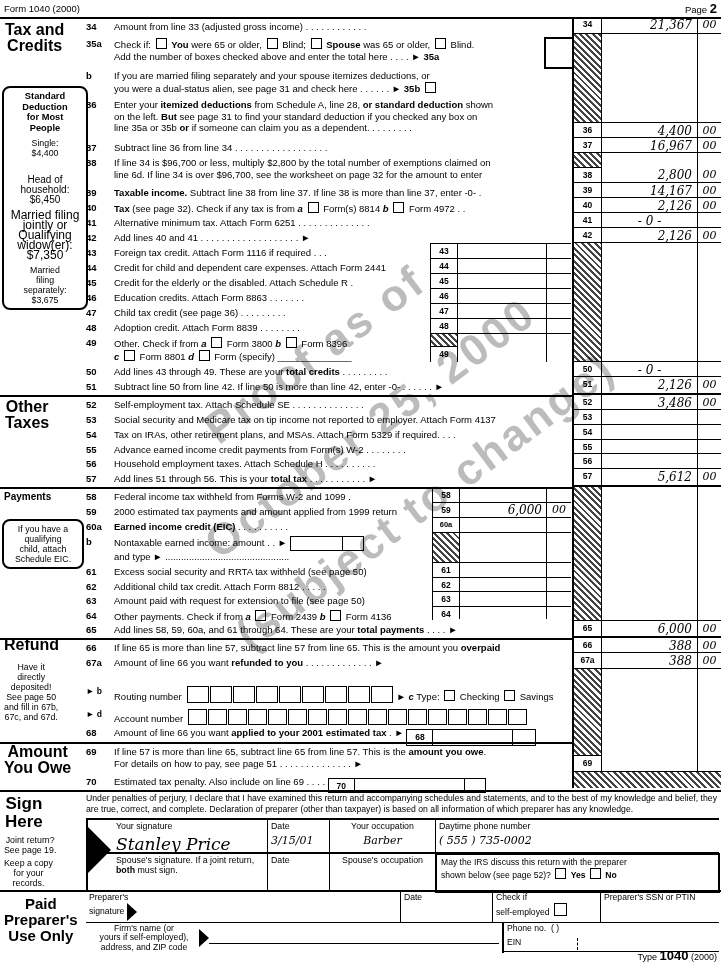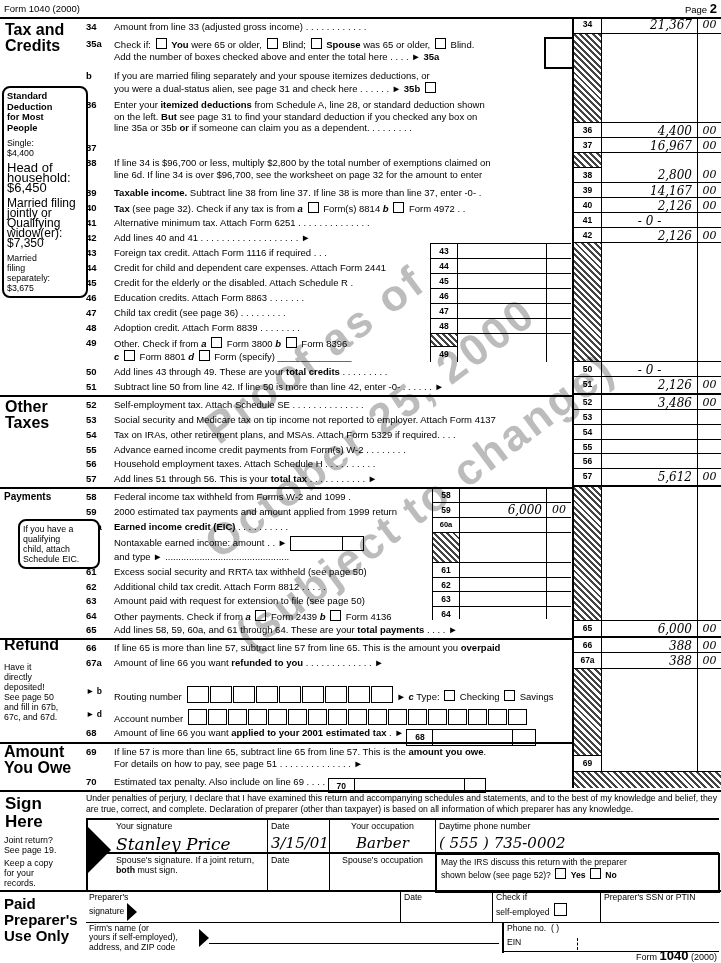--- a/index.html
+++ b/index.html
@@ -38,40 +38,40 @@
   .mini{position:absolute;border-left:1.5px solid #000;border-top:1.5px solid #000;box-sizing:border-box;}
   .mrow{display:flex;box-sizing:border-box;border-bottom:1px solid #000;}
   .mn{width:27px;flex:none;border-right:1px solid #000;font-weight:bold;font-size:8.5px;text-align:center;padding-top:2px;box-sizing:border-box;}
   .mv{flex:1;text-align:right;padding-right:4px;font-family:"DejaVu Serif",serif;font-style:italic;font-size:12px;}
   .mc{width:25px;flex:none;border-left:1px solid #000;text-align:center;font-family:"DejaVu Serif",serif;font-style:italic;font-size:11px;box-sizing:border-box;}
   .mncol{width:27px;flex:none;border-right:1px solid #000;display:flex;flex-direction:column;box-sizing:border-box;}
   .mncol .nb{height:16px;border-top:1px solid #000;font-weight:bold;font-size:8.5px;text-align:center;padding-top:2px;box-sizing:border-box;}
   
   .mlab{position:absolute;font-weight:bold;font-size:15px;line-height:16px;}
   .mnote{position:absolute;font-size:8.8px;line-height:10px;}
-  .pre{white-space:pre-line;}
+  .pre{white-space:pre-line;text-align:center;}
   .mbox{position:absolute;border:2px solid #000;border-radius:8px;padding:3px 3px;background:#fff;}
   
   .ib{display:inline-flex;vertical-align:-4px;border:1.5px solid #000;height:15px;box-sizing:content-box;}
   .ibn{width:26px;font-weight:bold;font-size:8.5px;text-align:center;padding-top:2px;border-right:1px solid #000;box-sizing:border-box;}
   .ibv{border-right:1px solid #000;box-sizing:border-box;}
   .bx{display:inline-block;width:20px;height:15px;border:1.5px solid #000;margin-right:1px;vertical-align:-3px;background:#fff;}
   .bxs{width:17px;height:14px;}
   #box35a{position:absolute;left:544px;top:37px;width:26px;height:28px;border:2px solid #000;}
   
   #wm{position:absolute;left:70px;top:290px;width:600px;transform:rotate(-37deg);transform-origin:center;
       text-align:center;font-weight:bold;font-size:44px;line-height:92px;letter-spacing:3px;
       color:#b0b0b0;opacity:.85;mix-blend-mode:multiply;pointer-events:none;z-index:50;}
   
   #sign{position:absolute;left:0;top:790px;width:721px;height:100px;border-top:2.5px solid #000;box-sizing:border-box;}
   #sign .perj{margin-left:86px;width:632px;font-size:8.7px;line-height:11px;padding-top:1px;}
   #sigtbl{position:absolute;left:86px;top:26px;width:633px;border-top:2px solid #000;border-left:2.5px solid #000;box-sizing:border-box;}
   .strow{display:flex;box-sizing:border-box;border-bottom:2px solid #000;}
   .stc{border-right:1.5px solid #000;box-sizing:border-box;padding:1px 3px;font-size:8.8px;}
-  .stc .val{font-family:"DejaVu Serif",serif;font-style:italic;font-size:15px;padding-top:3px;}
+  .stc .val{font-family:"DejaVu Serif",serif;font-style:italic;font-size:11px;padding-top:3px;}
   .script{font-size:17px !important;}
   #irsbox{border:2.5px solid #000;margin:-1px;padding:2px 4px;font-size:8.6px;line-height:11px;flex:1;}
   .bigarrow{position:absolute;left:87px;top:34px;width:0;height:0;border-top:24px solid transparent;border-bottom:24px solid transparent;border-left:24px solid #000;z-index:5;}
   .smarrow{display:inline-block;width:0;height:0;border-top:9px solid transparent;border-bottom:9px solid transparent;border-left:10px solid #000;vertical-align:middle;}
   
   #paid{position:absolute;left:0;top:890px;width:721px;height:58px;border-top:2.5px solid #000;box-sizing:border-box;}
   #paidtbl{position:absolute;left:86px;top:0;width:633px;}
   .ptc{border-right:1.5px solid #000;border-bottom:1.5px solid #000;box-sizing:border-box;padding:1px 3px;font-size:8.6px;line-height:9.5px;}
   #footer{position:absolute;right:4px;top:948px;font-size:9px;}
   #footer b{font-size:13px;}
@@ -111,27 +111,30 @@
     <div class="row h29">
       <div class="numc">b</div>
       <div class="body">
         <div class="tl">If you are married filing separately and your spouse itemizes deductions, or</div>
         <div class="tl"><span>you were a dual-status alien, see page 31 and check here    .    .    .    .    .    . </span><span style="font-weight: bold;">► 35b</span><span>  </span><span class="cb"></span></div>
       </div>
     </div>
     <div class="row h43">
       <div class="numc">36</div>
       <div class="body">
-        <div class="tl"><span>Enter your </span><span style="font-weight: bold;">itemized deductions</span><span> from Schedule A, line 28, </span><span style="font-weight: normal;">or standard deduction</span><span> shown</span></div>
+        <div class="tl"><span>Enter your </span><span style="font-weight: bold;">itemized deductions</span><span> from Schedule A, line 28, </span><span style="font-weight: bold;">or standard deduction</span><span> shown</span></div>
         <div class="tl"><span>on the left. </span><span style="font-weight: bold;">But</span><span> see page 31 to find your standard deduction if you checked any box on</span></div>
         <div class="tl"><span>line 35a or 35b </span><span style="font-weight: bold;">or</span><span> if someone can claim you as a dependent.    .    .    .    .    .    .    .    .</span></div>
       </div>
     </div>
     <div class="row h15">
       <div class="numc">37</div>
+      <div class="body">
+          <div class="tl">Subtract line 36 from line 34   .    .    .    .    .    .    .    .    .    .    .    .    .    .    .    .    .    .</div>
+        </div>
     </div>
     <div class="row h30">
       <div class="numc">38</div>
       <div class="body">
         <div class="tl">If line 34 is $96,700 or less, multiply $2,800 by the total number of exemptions claimed on</div>
         <div class="tl">line 6d. If line 34 is over $96,700, see the worksheet on page 32 for the amount to enter</div>
       </div>
     </div>
     <div class="row h15">
       <div class="numc">39</div>
@@ -587,37 +590,37 @@
 
   <div class="mlab pre" style="left:5px;top:22px;font-size:16px">Tax and
 Credits</div>
   <div class="mbox" style="left:2px;top:86px;width:76px">
     <div class="pre" style="font-weight:bold;font-size:9.3px;line-height:10.5px">Standard
 Deduction
 for Most
 People</div>
     <div class="pre" style="font-size:8.8px;line-height:10px;margin-top:5px">Single:
 $4,400</div>
-    <div class="pre" style="font-size:13px;line-height:10px;margin-top:5px">Head of
+    <div class="pre" style="font-size:10px;line-height:10px;margin-top:17px">Head of
 household:
 $6,450</div>
     <div class="pre" style="font-size:12px;line-height:10px;margin-top:5px">Married filing
 jointly or
 Qualifying
 widow(er):
 $7,350</div>
     <div class="pre" style="font-size:8.8px;line-height:10px;margin-top:5px">Married
 filing
 separately:
 $3,675</div>
   </div>
   <div class="mlab pre" style="left:5px;top:399px;font-size:16px">Other
 Taxes</div>
   <div class="mlab" style="left:4px;top:489px;font-size:10px">Payments</div>
-  <div class="mbox pre" style="left:18px;top:519px;width:72px;font-size:8.8px;line-height:10px">If you have a
+  <div class="mbox pre" style="left:2px;top:519px;width:72px;font-size:8.8px;line-height:10px">If you have a
 qualifying
 child, attach
 Schedule EIC.</div>
   <div class="mlab" style="left:4px;top:637px;font-size:16px">Refund</div>
   <div class="mnote pre" style="left:4px;top:662px">Have it
 directly
 deposited!
 See page 50
 and fill in 67b,
 67c, and 67d.</div>
@@ -706,16 +709,16 @@
           <div class="ptc" style="border-right:none;height:15px;display:flex">
             <span style="width:70px">EIN</span>
             <span style="border-left:1.5px dashed #000;flex:1"></span>
           </div>
         </div>
       </div>
     </div>
   </div>
 
   <div id="footer">
-    <span>Form</span> <b>1040</b> <span>(2000)</span>
+    <span>Type</span> <b>1040</b> <span>(2000)</span>
   </div>
 
 </div>
 
 </body></html>

